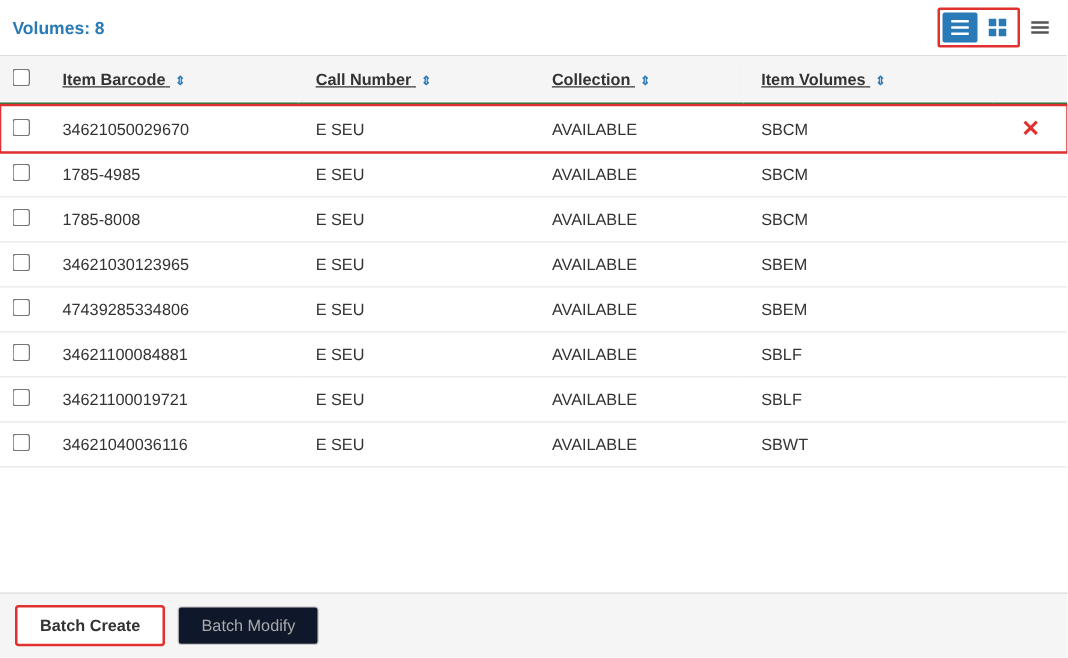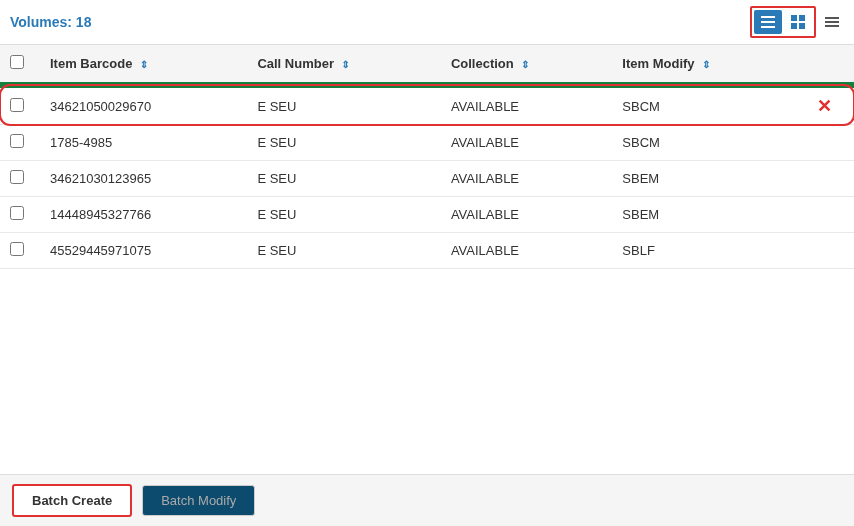--- a/index.html
+++ b/index.html
@@ -69,38 +69,38 @@
       border-bottom: 2px solid #ddd;
     }
 
     thead th {
       padding: 10px 14px;
       text-align: left;
       font-weight: bold;
       color: #333;
       font-size: 13px;
       white-space: nowrap;
-      border-bottom: 6px solid #15803d;
+      border-bottom: 3px solid #15803d;
+      text-decoration: underline;
     }
 
     thead th.checkbox-col {
       width: 36px;
       padding: 10px 10px;
     }
 
     tbody tr {
       border-bottom: 1px solid #e8e8e8;
     }
 
     tbody tr.highlighted {
       outline: 2px solid #e03030;
       outline-offset: -1px;
       background: #fff;
       position: relative;
-      border-radius: 10px;
     }
 
     tbody td {
       padding: 9px 14px;
       color: #333;
       font-size: 13px;
     }
 
     tbody td.checkbox-col {
       padding: 9px 10px;
@@ -149,35 +149,35 @@
 
     .footer-btn.primary {
       border: 2px solid #e03030;
       background: #fff;
       color: #333;
       font-weight: bold;
     }
 
     .footer-btn.disabled {
       color: #aaa;
-      background: #0c4a6e;
+      background: #0f172a;
       cursor: default;
     }
 
     input[type="checkbox"] {
       width: 14px;
       height: 14px;
       cursor: pointer;
     }
   </style>
 </head>
 <body>
 
 <div class="header-bar">
-  <span class="header-title">Volumes: 18</span>
+  <span class="header-title">Volumes: 8</span>
   <div style="display:flex;align-items:center;">
     <div class="view-controls">
       <button class="view-btn active" title="List view">
         <svg width="18" height="18" viewBox="0 0 18 18">
           <rect x="2" y="3" width="14" height="2" fill="white"></rect>
           <rect x="2" y="8" width="14" height="2" fill="white"></rect>
           <rect x="2" y="13" width="14" height="2" fill="white"></rect>
         </svg>
       </button>
       <button class="view-btn" title="Grid view">
@@ -212,21 +212,21 @@
         </th>
         <th>
           <span>Call Number</span>
           <span class="sort-icon">⇕</span>
         </th>
         <th>
           <span>Collection</span>
           <span class="sort-icon">⇕</span>
         </th>
         <th>
-          <span>Item Modify</span>
+          <span>Item Volumes</span>
           <span class="sort-icon">⇕</span>
         </th>
         <th style="width:30px;"></th>
       </tr>
     </thead>
     <tbody id="table-body">
     <tr class="highlighted">
           <td class="checkbox-col"><input type="checkbox" style=""></td>
           <td>34621050029670</td>
           <td>E SEU</td>
@@ -237,40 +237,64 @@
         <tr>
           <td class="checkbox-col"><input type="checkbox" style=""></td>
           <td>1785-4985</td>
           <td>E SEU</td>
           <td>AVAILABLE</td>
           <td>SBCM</td>
           <td></td>
         </tr>
         <tr>
           <td class="checkbox-col"><input type="checkbox" style=""></td>
+          <td>1785-8008</td>
+          <td>E SEU</td>
+          <td>AVAILABLE</td>
+          <td>SBCM</td>
+          <td></td>
+        </tr>
+        <tr>
+          <td class="checkbox-col"><input type="checkbox" style=""></td>
           <td>34621030123965</td>
           <td>E SEU</td>
           <td>AVAILABLE</td>
           <td>SBEM</td>
           <td></td>
         </tr>
         <tr>
           <td class="checkbox-col"><input type="checkbox" style=""></td>
-          <td>14448945327766</td>
+          <td>47439285334806</td>
           <td>E SEU</td>
           <td>AVAILABLE</td>
           <td>SBEM</td>
           <td></td>
         </tr>
         <tr>
           <td class="checkbox-col"><input type="checkbox" style=""></td>
-          <td>45529445971075</td>
+          <td>34621100084881</td>
           <td>E SEU</td>
           <td>AVAILABLE</td>
           <td>SBLF</td>
+          <td></td>
+        </tr>
+        <tr>
+          <td class="checkbox-col"><input type="checkbox" style=""></td>
+          <td>34621100019721</td>
+          <td>E SEU</td>
+          <td>AVAILABLE</td>
+          <td>SBLF</td>
+          <td></td>
+        </tr>
+        <tr>
+          <td class="checkbox-col"><input type="checkbox" style=""></td>
+          <td>34621040036116</td>
+          <td>E SEU</td>
+          <td>AVAILABLE</td>
+          <td>SBWT</td>
           <td></td>
         </tr>
       </tbody>
   </table>
 </div>
 
 <div class="footer-bar">
   <button class="footer-btn primary">Batch Create</button>
   <button class="footer-btn disabled">Batch Modify</button>
 </div>

